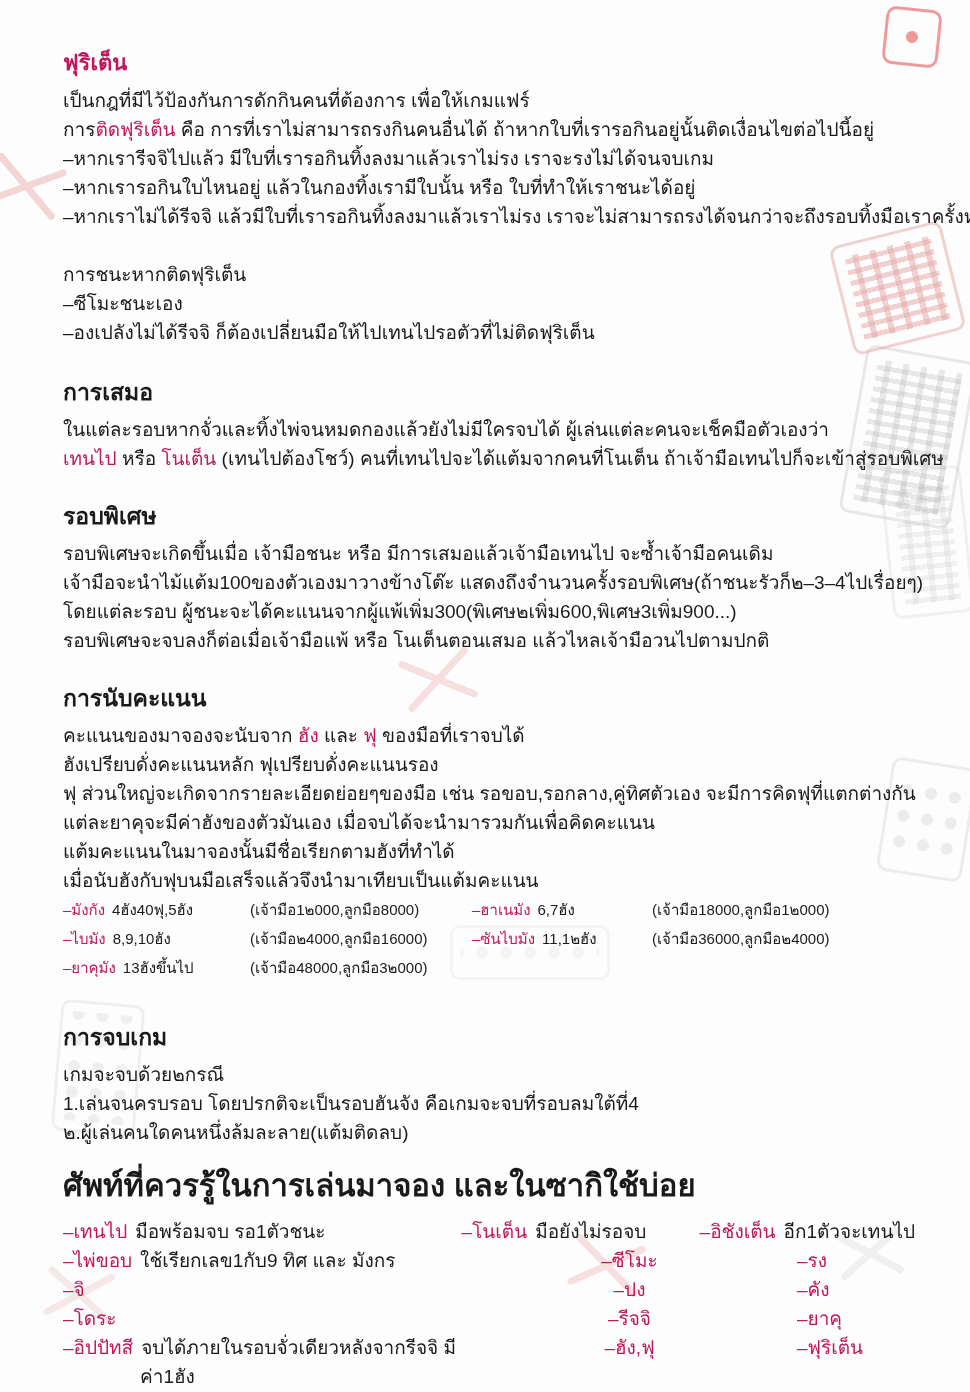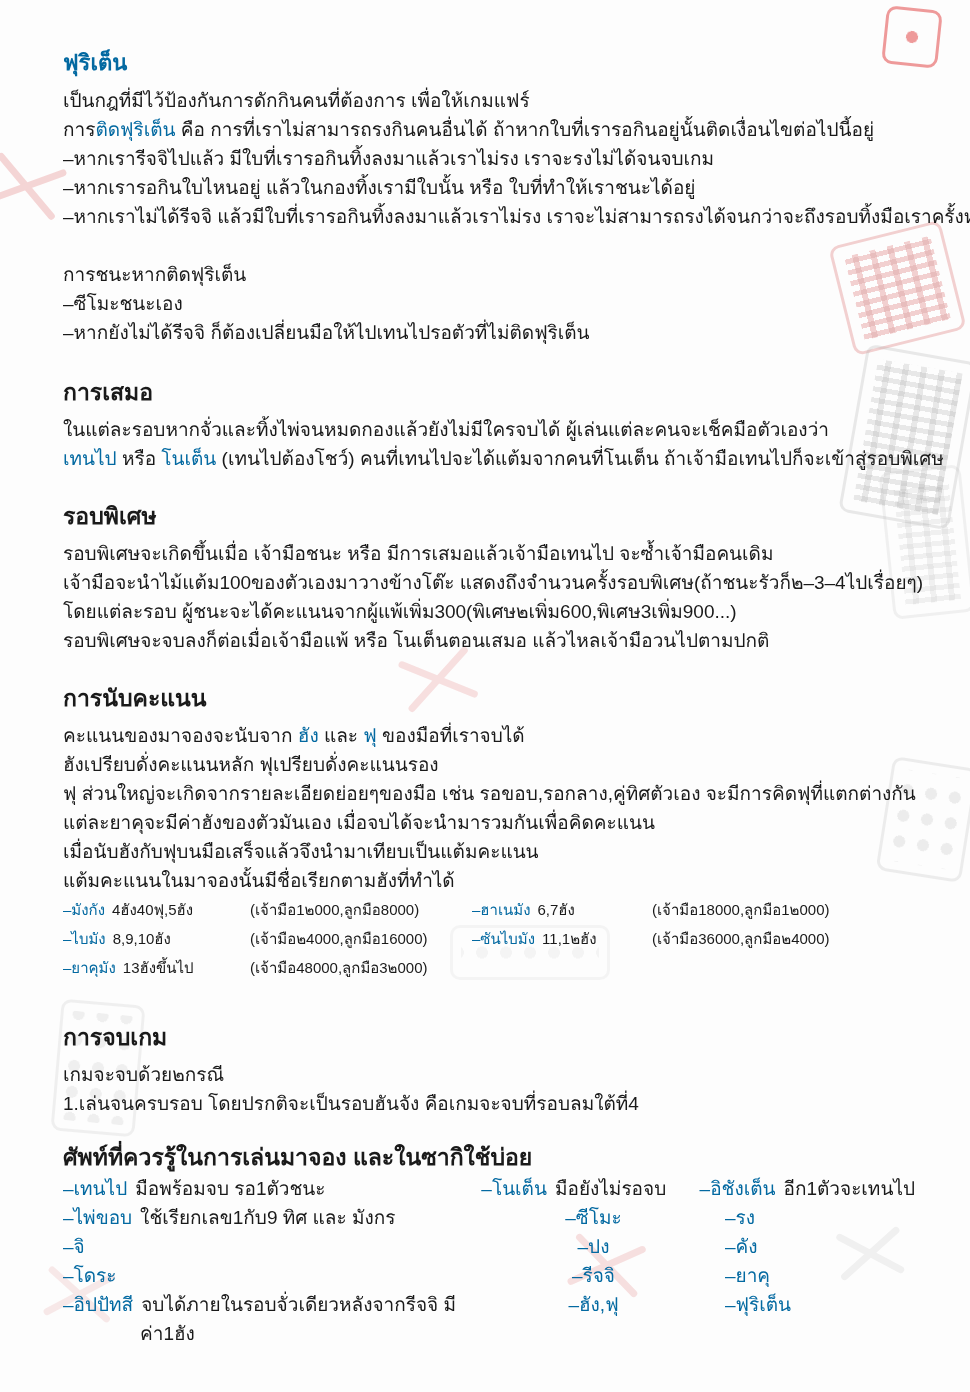--- a/index.html
+++ b/index.html
@@ -37,35 +37,35 @@
   #doc{position:absolute;left:63px;top:48px;width:852px;z-index:1;}
   .sec{margin:0;}
   .sec h2{font-size:23px;font-weight:bold;margin:0 0 8px 0;line-height:30px;white-space:nowrap;}
   .sec-furiten h2{font-size:22px;}
   .sec-draw{margin-top:30px;}
   .sec-bonus-round{margin-top:28px;}
   .sec-scoring{margin-top:28px;}
   .sec-game-end{margin-top:40px;}
   .line{margin:0;font-size:19px;line-height:29px;white-space:nowrap;}
   .blank{margin:0;height:29px;}
-  .red{color:#0369a1;}
+  .red{color:#be185d;}
   
   .score-table{margin:0;}
   .score-row{display:flex;}
   .score-cell{font-size:15px;line-height:29px;white-space:nowrap;}
   .sc-left{width:409px;}
   .sc-right{flex:1;}
   .score-entry-main{display:inline-block;}
   .sc-left .score-entry-main{min-width:187px;}
   .sc-right .score-entry-main{min-width:180px;}
   .score-detail{margin-left:7px;}
   
   .vocab{margin-top:24px;}
-  .vocab h2{font-size:23px;margin-bottom:2px;}
-  .vocab-row{display:flex;align-items:flex-start;}
+  .vocab h2{font-size:31px;margin-bottom:16px;}
+  .vocab-row{display:flex;align-items:flex-start;gap:36px;}
   .vocab-cell{font-size:19px;line-height:29px;white-space:nowrap;}
   .vc0{width:322px;padding-left:77px;text-indent:-77px;white-space:normal;}
   .vc1{width:263px;text-align:center;}
   .vc2{flex:1;}
   .vocab-def{margin-left:8px;}
 </style>
 </head>
 <body>
 
 <div id="wm-layer">
@@ -86,60 +86,61 @@
     <section class="sec sec-furiten">
       <h2 class="red">ฟุริเต็น</h2>
       <p class="line"><span>เป็นกฎที่มีไว้ป้องกันการดักกินคนที่ต้องการ เพื่อให้เกมแฟร์</span></p>
       <p class="line"><span>การ</span><span class="red">ติดฟุริเต็น</span><span> คือ การที่เราไม่สามารถรงกินคนอื่นได้ ถ้าหากใบที่เรารอกินอยู่นั้นติดเงื่อนไขต่อไปนี้อยู่</span></p>
       <p class="line"><span>–หากเรารีจจิไปแล้ว มีใบที่เรารอกินทิ้งลงมาแล้วเราไม่รง เราจะรงไม่ได้จนจบเกม</span></p>
       <p class="line"><span>–หากเรารอกินใบไหนอยู่ แล้วในกองทิ้งเรามีใบนั้น หรือ ใบที่ทำให้เราชนะได้อยู่</span></p>
       <p class="line"><span>–หากเราไม่ได้รีจจิ แล้วมีใบที่เรารอกินทิ้งลงมาแล้วเราไม่รง เราจะไม่สามารถรงได้จนกว่าจะถึงรอบทิ้งมือเราครั้งหน้า</span></p>
       <p class="blank"></p>
       <p class="line"><span>การชนะหากติดฟุริเต็น</span></p>
       <p class="line"><span>–ซีโมะชนะเอง</span></p>
-      <p class="line"><span>–หากยังไม่ได้รีจจิ ก็ต้องเปลี่ยนมือให้ไปเทนไปรอตัวที่ไม่ติดฟุริเต็น</span></p>
+      <p class="line"><span>–องเปลังไม่ได้รีจจิ ก็ต้องเปลี่ยนมือให้ไปเทนไปรอตัวที่ไม่ติดฟุริเต็น</span></p>
     </section>
     <section class="sec sec-draw">
       <h2>การเสมอ</h2>
       <p class="line"><span>ในแต่ละรอบหากจั่วและทิ้งไพ่จนหมดกองแล้วยังไม่มีใครจบได้ ผู้เล่นแต่ละคนจะเช็คมือตัวเองว่า</span></p>
       <p class="line"><span class="red">เทนไป</span><span> หรือ </span><span class="red">โนเต็น</span><span> (เทนไปต้องโชว์) คนที่เทนไปจะได้แต้มจากคนที่โนเต็น ถ้าเจ้ามือเทนไปก็จะเข้าสู่รอบพิเศษ</span></p>
     </section>
     <section class="sec sec-bonus-round">
       <h2>รอบพิเศษ</h2>
       <p class="line"><span>รอบพิเศษจะเกิดขึ้นเมื่อ เจ้ามือชนะ หรือ มีการเสมอแล้วเจ้ามือเทนไป จะซ้ำเจ้ามือคนเดิม</span></p>
       <p class="line"><span>เจ้ามือจะนำไม้แต้ม100ของตัวเองมาวางข้างโต๊ะ แสดงถึงจำนวนครั้งรอบพิเศษ(ถ้าชนะรัวก็๒–3–4ไปเรื่อยๆ)</span></p>
       <p class="line"><span>โดยแต่ละรอบ ผู้ชนะจะได้คะแนนจากผู้แพ้เพิ่ม300(พิเศษ๒เพิ่ม600,พิเศษ3เพิ่ม900...)</span></p>
       <p class="line"><span>รอบพิเศษจะจบลงก็ต่อเมื่อเจ้ามือแพ้ หรือ โนเต็นตอนเสมอ แล้วไหลเจ้ามือวนไปตามปกติ</span></p>
     </section>
     <section class="sec sec-scoring">
       <h2>การนับคะแนน</h2>
       <p class="line"><span>คะแนนของมาจองจะนับจาก </span><span class="red">ฮัง</span><span> และ </span><span class="red">ฟุ</span><span> ของมือที่เราจบได้</span></p>
       <p class="line"><span>ฮังเปรียบดั่งคะแนนหลัก ฟุเปรียบดั่งคะแนนรอง</span></p>
       <p class="line"><span>ฟุ ส่วนใหญ่จะเกิดจากรายละเอียดย่อยๆของมือ เช่น รอขอบ,รอกลาง,คู่ทิศตัวเอง จะมีการคิดฟุที่แตกต่างกัน</span></p>
       <p class="line"><span>แต่ละยาคุจะมีค่าฮังของตัวมันเอง เมื่อจบได้จะนำมารวมกันเพื่อคิดคะแนน</span></p>
+      <p class="line"><span>แต้มคะแนนในมาจองนั้นมีชื่อเรียกตามฮังที่ทำได้</span></p>
       <p class="line"><span>เมื่อนับฮังกับฟุบนมือเสร็จแล้วจึงนำมาเทียบเป็นแต้มคะแนน</span></p>
-      <p class="line"><span>แต้มคะแนนในมาจองนั้นมีชื่อเรียกตามฮังที่ทำได้</span></p>
       <div class="score-table">
         <div class="score-row">
           <div class="score-cell sc-left"><span class="score-entry-main"><span class="red">–มังกัง</span><span class="score-detail">4ฮัง40ฟุ,5ฮัง</span></span><span>(เจ้ามือ1๒000,ลูกมือ8000)</span></div>
           <div class="score-cell sc-right"><span class="score-entry-main"><span class="red">–ฮาเนมัง</span><span class="score-detail">6,7ฮัง</span></span><span>(เจ้ามือ18000,ลูกมือ1๒000)</span></div>
         </div>
         <div class="score-row">
           <div class="score-cell sc-left"><span class="score-entry-main"><span class="red">–ไบมัง</span><span class="score-detail">8,9,10ฮัง</span></span><span>(เจ้ามือ๒4000,ลูกมือ16000)</span></div>
           <div class="score-cell sc-right"><span class="score-entry-main"><span class="red">–ซันไบมัง</span><span class="score-detail">11,1๒ฮัง</span></span><span>(เจ้ามือ36000,ลูกมือ๒4000)</span></div>
         </div>
         <div class="score-row">
           <div class="score-cell sc-left"><span class="score-entry-main"><span class="red">–ยาคุมัง</span><span class="score-detail">13ฮังขึ้นไป</span></span><span>(เจ้ามือ48000,ลูกมือ3๒000)</span></div>
         </div>
       </div>
     </section>
     <section class="sec sec-game-end">
       <h2>การจบเกม</h2>
       <p class="line"><span>เกมจะจบด้วย๒กรณี</span></p>
       <p class="line"><span>1.เล่นจนครบรอบ โดยปรกติจะเป็นรอบฮันจัง คือเกมจะจบที่รอบลมใต้ที่4</span></p>
+      <p class="line"><span>๒.ผู้เล่นคนใดคนหนึ่งล้มละลาย(แต้มติดลบ)</span></p>
     </section>
     <section class="sec vocab">
       <h2>ศัพท์ที่ควรรู้ในการเล่นมาจอง และในซากิใช้บ่อย</h2>
       <div class="vocab-row">
         <div class="vocab-cell vc0"><span class="red">–เทนไป</span><span class="vocab-def">มือพร้อมจบ รอ1ตัวชนะ</span></div>
         <div class="vocab-cell vc1"><span class="red">–โนเต็น</span><span class="vocab-def">มือยังไม่รอจบ</span></div>
         <div class="vocab-cell vc2"><span class="red">–อิชังเต็น</span><span class="vocab-def">อีก1ตัวจะเทนไป</span></div>
       </div>
       <div class="vocab-row">
         <div class="vocab-cell vc0"><span class="red">–ไพ่ขอบ</span><span class="vocab-def">ใช้เรียกเลข1กับ9 ทิศ และ มังกร</span></div>

